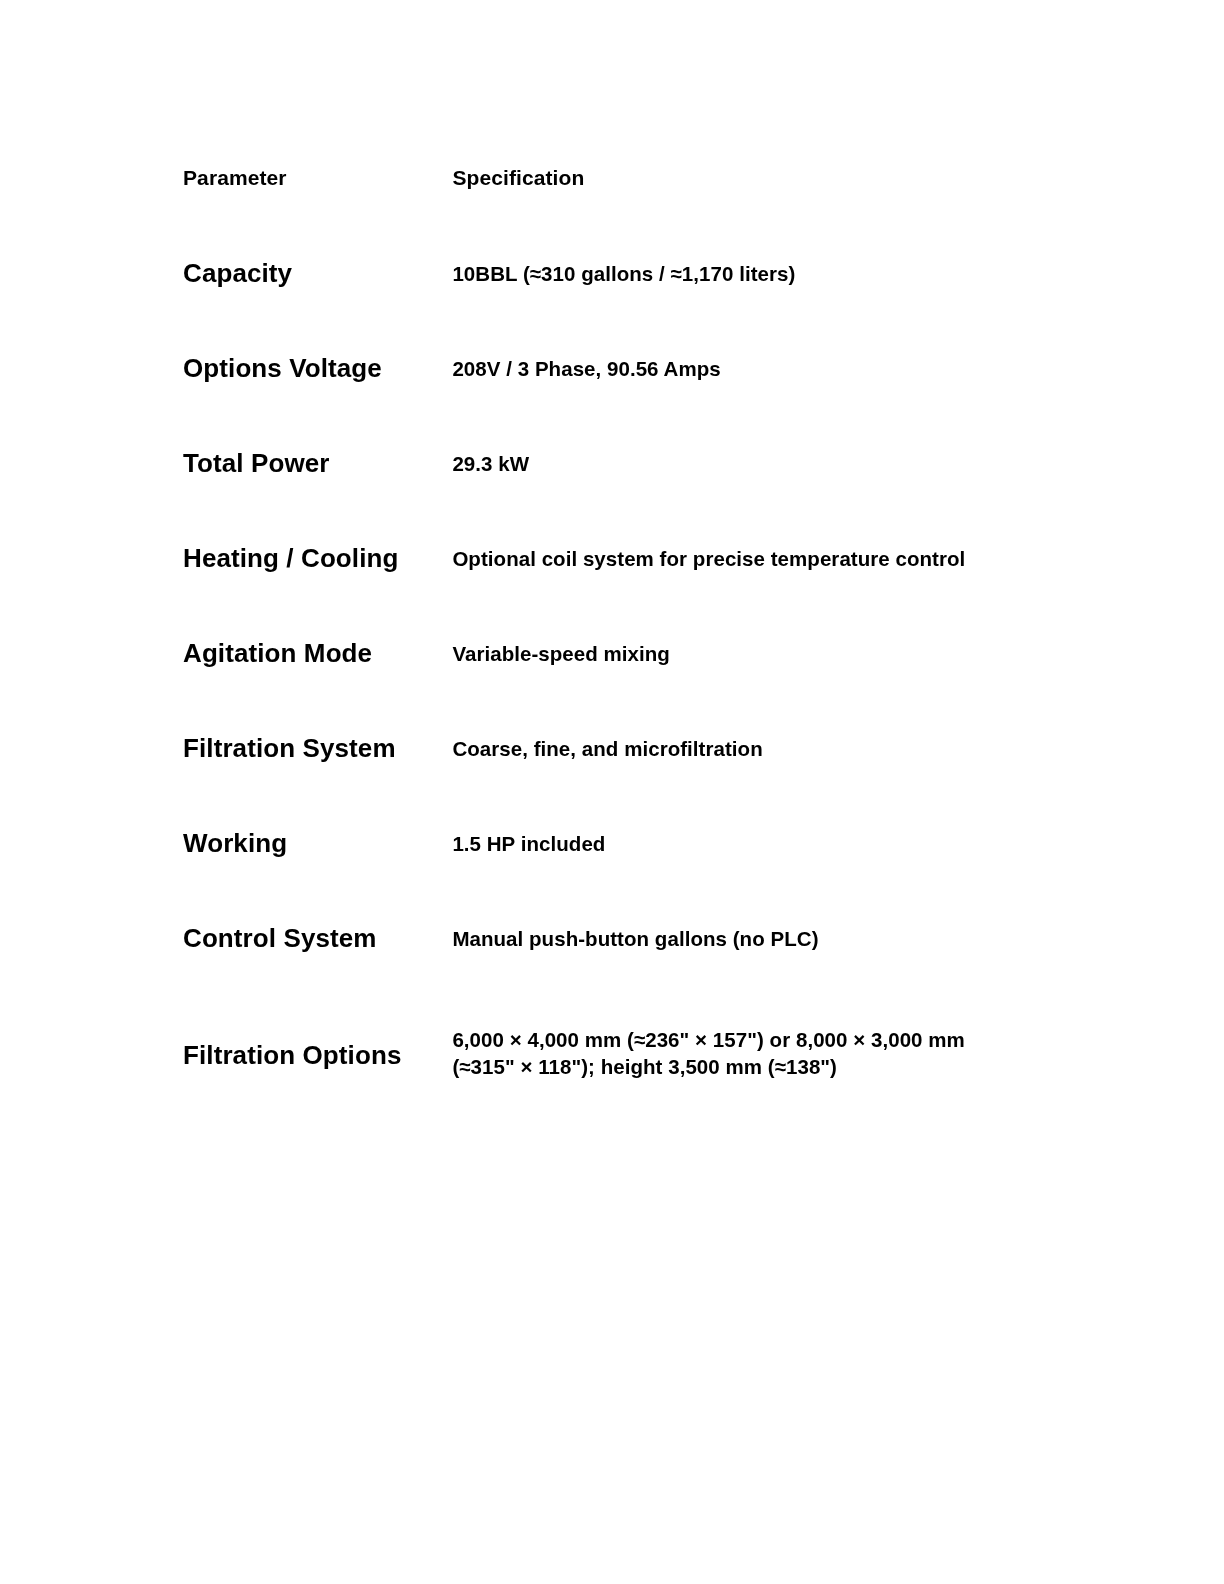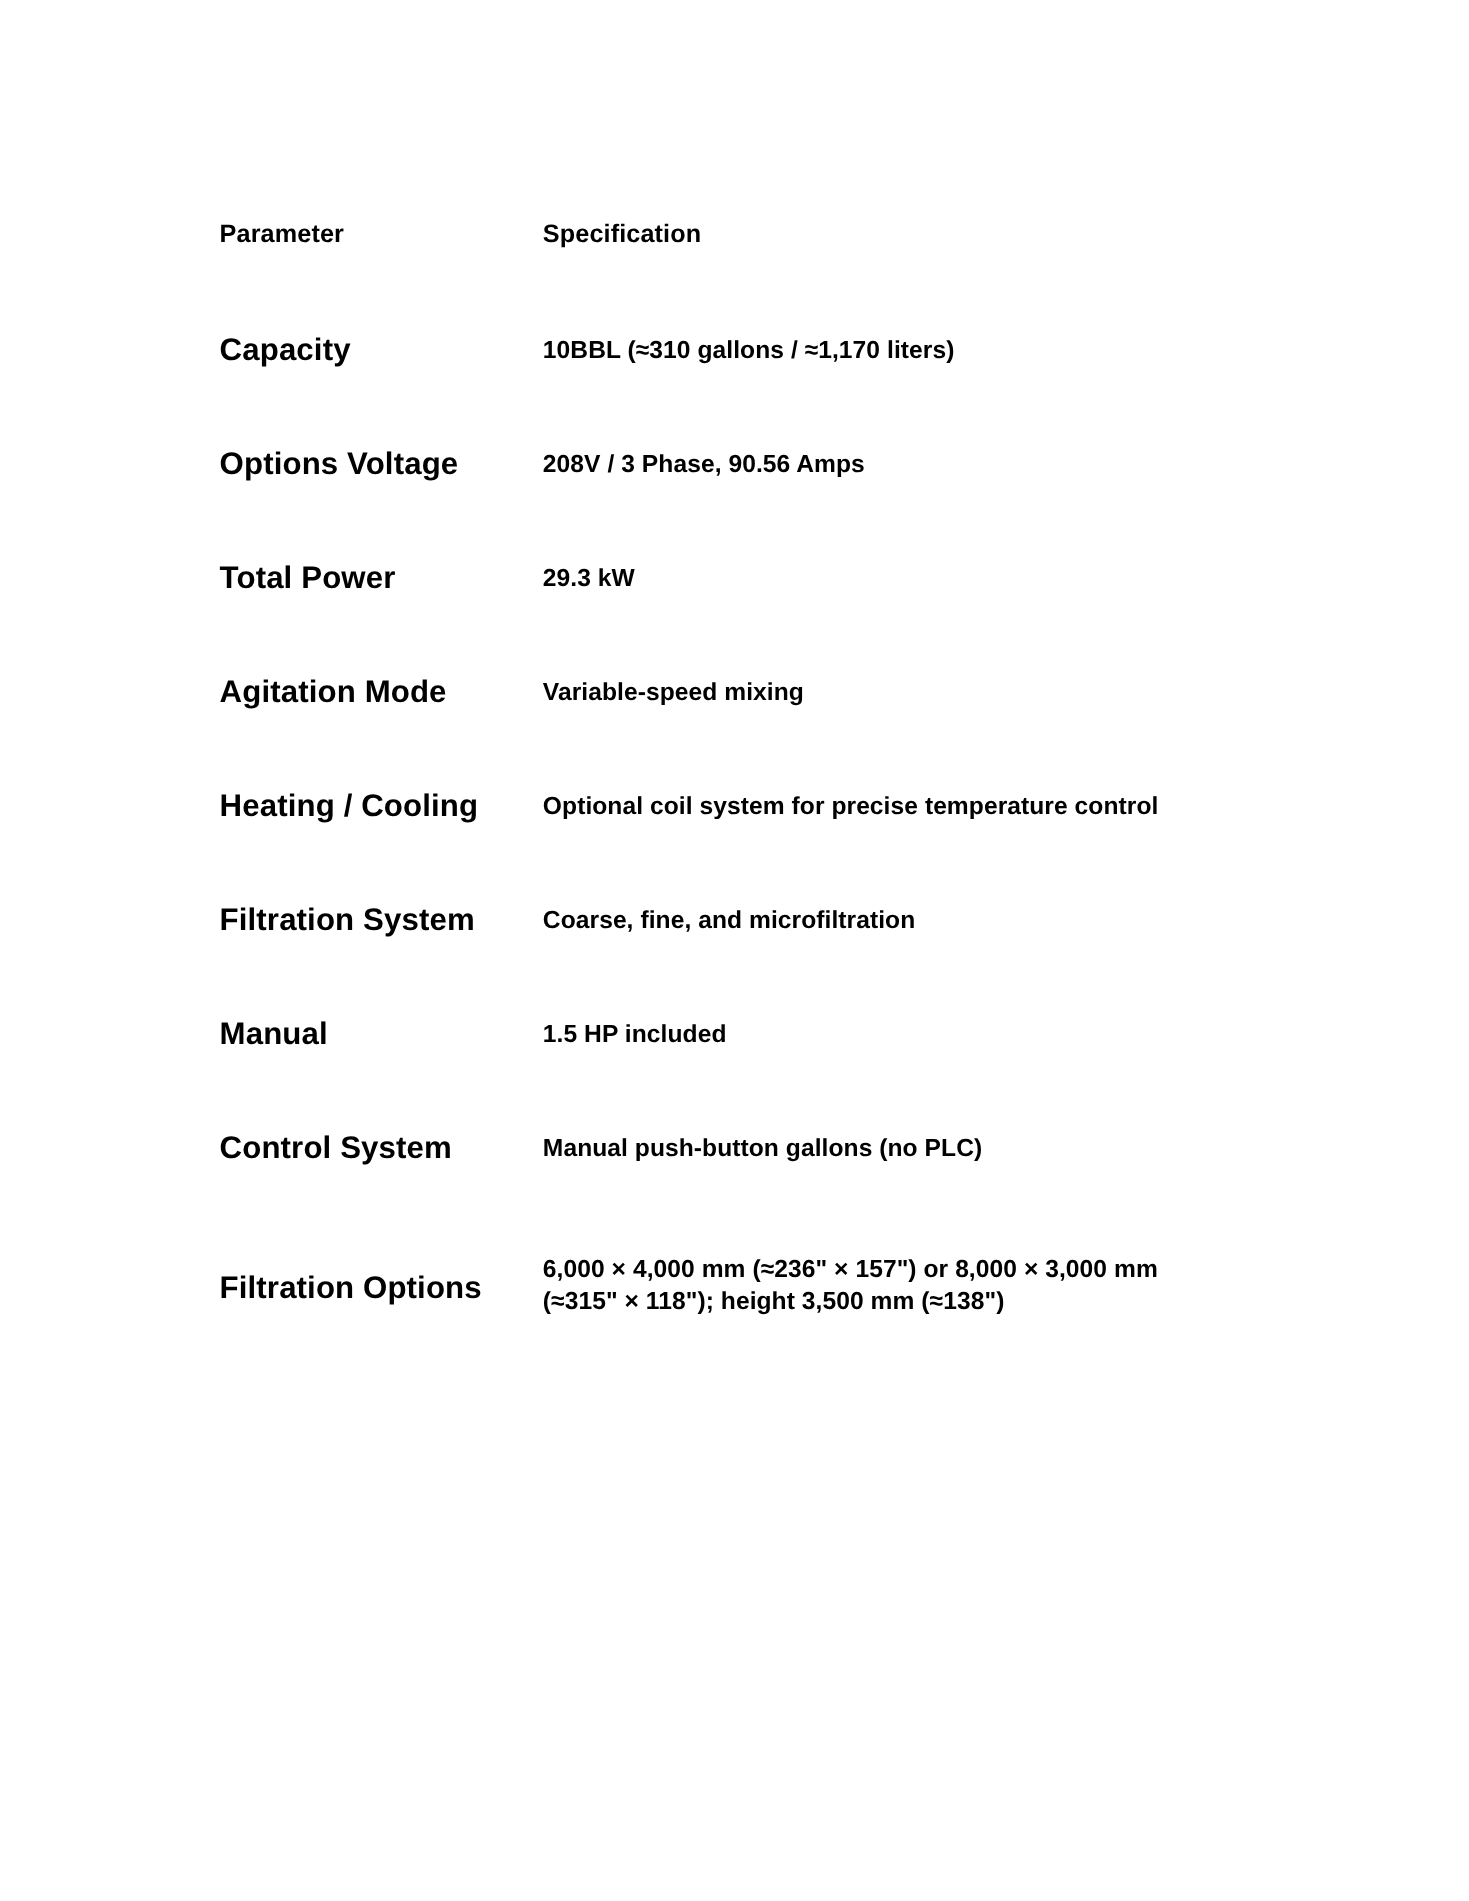--- a/index.html
+++ b/index.html
@@ -19,21 +19,20 @@
     width: 1224px;
     height: 1584px;
     box-sizing: border-box;
   }
   .spec-table {
     position: absolute;
     left: 183px;
     top: 165px;
     width: 820px;
     border-collapse: collapse;
-    margin-top: 18px;
   }
   .spec-table tr {
     vertical-align: top;
   }
   .spec-table td {
     padding: 0;
     border: none;
   }
   .col-param {
     width: 262px;
@@ -95,36 +94,36 @@
         <td class="col-param param-cell">Options Voltage</td>
         <td class="col-spec value-cell">208V / 3 Phase, 90.56 Amps</td>
       </tr>
 
       <tr class="row-spacer">
         <td class="col-param param-cell">Total Power</td>
         <td class="col-spec value-cell">29.3 kW</td>
       </tr>
 
       <tr class="row-spacer">
-        <td class="col-param param-cell">Agitation Mode</td>
-        <td class="col-spec value-cell">Variable-speed mixing</td>
+        <td class="col-param param-cell">Heating / Cooling</td>
+        <td class="col-spec value-cell">Optional coil system for precise temperature control</td>
       </tr>
 
       <tr class="row-spacer">
-        <td class="col-param param-cell">Heating / Cooling</td>
-        <td class="col-spec value-cell">Optional coil system for precise temperature control</td>
+        <td class="col-param param-cell">Agitation Mode</td>
+        <td class="col-spec value-cell">Variable-speed mixing</td>
       </tr>
 
       <tr class="row-spacer">
         <td class="col-param param-cell">Filtration System</td>
         <td class="col-spec value-cell">Coarse, fine, and microfiltration</td>
       </tr>
 
       <tr class="row-spacer">
-        <td class="col-param param-cell">Manual</td>
+        <td class="col-param param-cell">Working</td>
         <td class="col-spec value-cell">1.5 HP included</td>
       </tr>
 
       <tr class="row-spacer">
         <td class="col-param param-cell">Control System</td>
         <td class="col-spec value-cell">Manual push-button gallons (no PLC)</td>
       </tr>
 
       <tr class="row-last">
         <td class="col-param param-cell">Filtration Options</td>

